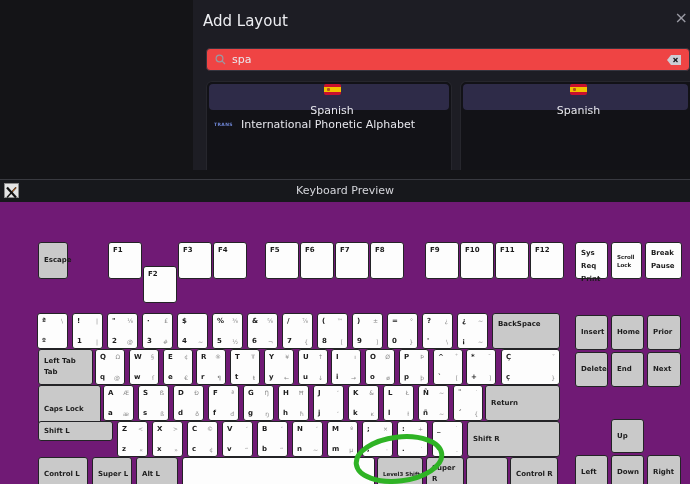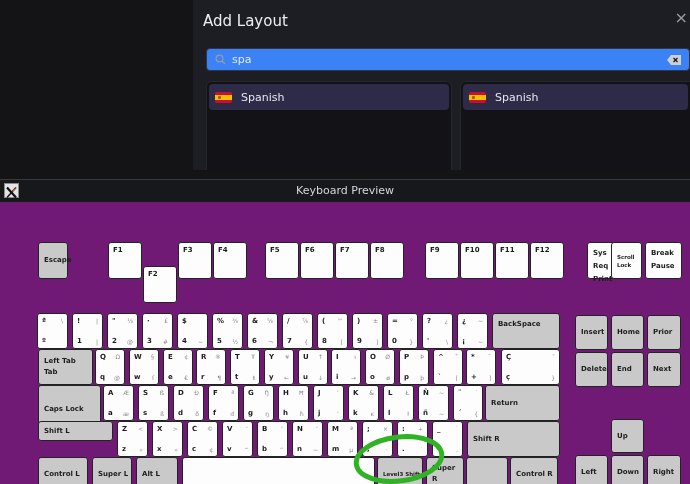--- a/index.html
+++ b/index.html
@@ -3,31 +3,31 @@
 <meta charset="utf-8">
 <style>
   html,body{margin:0;padding:0;}
   body{width:690px;height:484px;position:relative;overflow:hidden;background:#141417;
        font-family:"DejaVu Sans","Liberation Sans",sans-serif;}
 
   
   .dialog{position:absolute;left:193px;top:0;width:497px;height:170px;background:#1d1d24;z-index:1;}
   .dlg-title{position:absolute;left:10px;top:12px;font-size:15px;color:#edeef2;font-weight:500;}
   .dlg-close{position:absolute;right:2px;top:10px;font-size:16px;color:#9b9ba4;line-height:16px;}
-  .search{position:absolute;left:13px;top:48px;right:0;height:23px;background:#3b82f6;
+  .search{position:absolute;left:13px;top:48px;right:0;height:23px;background:#ef4444;
           border:1px solid #35353f;border-radius:4px;display:flex;align-items:center;gap:6px;
           padding:0 8px;box-sizing:border-box;}
   .search input{flex:1;background:transparent;border:none;outline:none;color:#e9e9ee;
                 font-size:11px;font-family:inherit;padding:0;}
   .cols{position:absolute;left:13px;top:81px;right:0;height:89px;display:flex;gap:8px;}
   .col{background:#121217;border:1px solid #26262d;border-bottom:none;
        border-radius:6px 6px 0 0;padding:2px;box-sizing:border-box;flex:0 0 246px;}
   .col.grow{flex:1;border-right:none;border-radius:6px 0 0 0;}
   .lrow{height:26px;display:flex;align-items:center;gap:9px;padding-left:6px;border-radius:4px;margin-bottom:1px;}
-  .lrow.sel{background:#2e2b48;}
+  .lrow.sel{background:#2e2b48;flex-direction:column;}
   .row-label{font-size:11px;color:#e6e6ec;white-space:nowrap;}
   .flag{width:17px;height:11px;border-radius:2px;flex:0 0 auto;position:relative;
         background:linear-gradient(180deg,#c8102e 0 26%,#f2c200 26% 74%,#c8102e 74% 100%);}
   .flag::after{content:"";position:absolute;left:3px;top:4px;width:3px;height:3px;
                background:#b5541a;border-radius:1px;}
   .badge{width:17px;height:11px;display:flex;align-items:center;justify-content:center;
          font-size:4.5px;letter-spacing:.4px;color:#6f86d6;font-weight:bold;flex:0 0 auto;}
 
   
   .preview{position:absolute;left:0;top:179px;width:690px;height:316px;background:#701a75;
@@ -67,20 +67,24 @@
       <line x1="6.5" y1="3" x2="10.5" y2="7" stroke="#17171c" stroke-width="1.2"></line>
       <line x1="10.5" y1="3" x2="6.5" y2="7" stroke="#17171c" stroke-width="1.2"></line>
     </svg>
   </div>
   <div class="cols">
     <div class="col">
         <div class="lrow sel">
           <span class="flag"></span>
           <span class="row-label">Spanish</span>
         </div>
+        <div class="lrow">
+          <span class="badge">TRANS</span>
+          <span class="row-label">International Phonetic Alphabet</span>
+        </div>
       </div>
     <div class="col grow">
         <div class="lrow sel">
           <span class="flag"></span>
           <span class="row-label">Spanish</span>
         </div>
       </div>
   </div>
 </div>
 
@@ -130,21 +134,21 @@
       </div>
       <div class="key" style="left: 460px; top: 62px; width: 34px; height: 37px;">
         <span class="k-tl">F10</span>
       </div>
       <div class="key" style="left: 495px; top: 62px; width: 34px; height: 37px;">
         <span class="k-tl">F11</span>
       </div>
       <div class="key" style="left: 530px; top: 62px; width: 34px; height: 37px;">
         <span class="k-tl">F12</span>
       </div>
-      <div class="key" style="left: 575px; top: 62px; width: 33px; height: 37px; margin-left: 12px;">
+      <div class="key" style="left: 575px; top: 62px; width: 33px; height: 37px;">
         <div class="k-lines top">
           <span>Sys Req</span>
           <span>Print</span>
         </div>
       </div>
       <div class="key" style="left: 611px; top: 62px; width: 31px; height: 37px;">
         <div class="k-lines sm">
           <span>Scroll</span>
           <span>Lock</span>
         </div>

